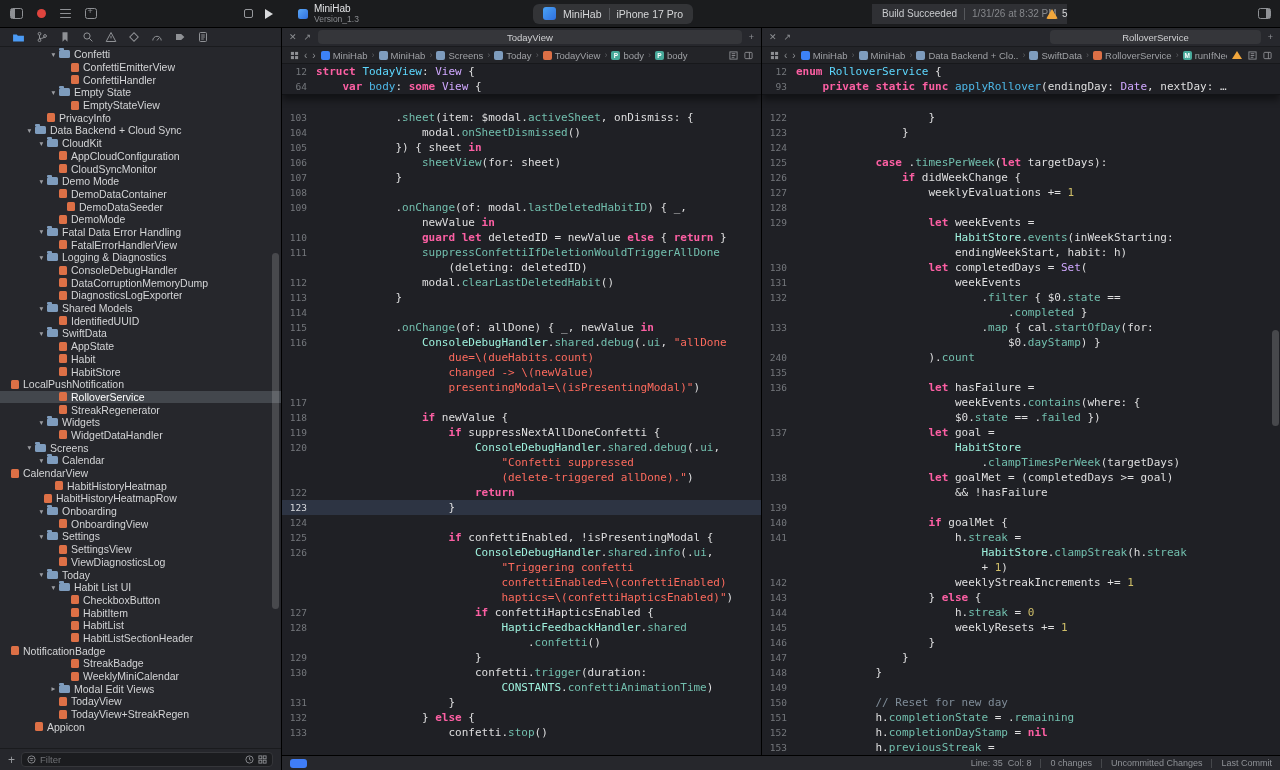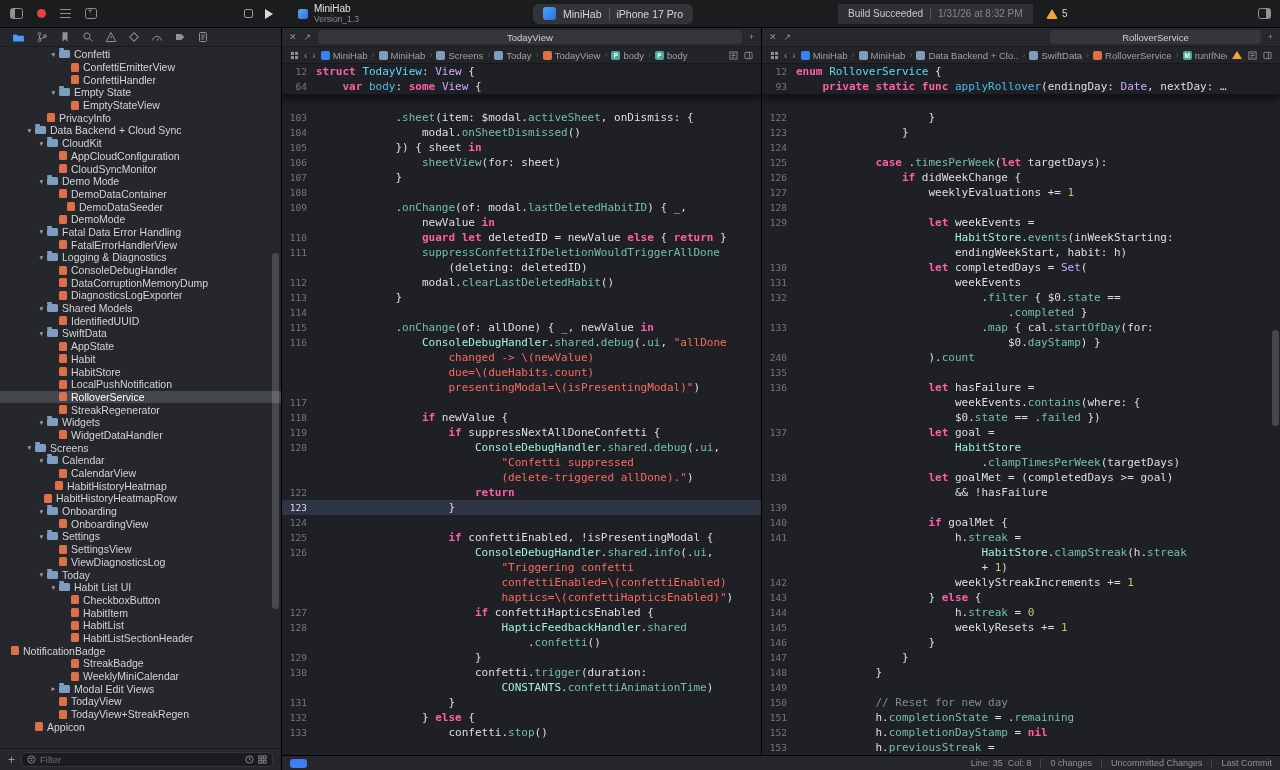--- a/index.html
+++ b/index.html
@@ -20,21 +20,21 @@
 .stop-sq{width:9px;height:9px;border:1.2px solid #97999d;border-radius:2px}
 .play-tri{width:0;height:0;border-left:8px solid #d9dadc;border-top:5px solid transparent;border-bottom:5px solid transparent}
 .proj-block{position:absolute;left:298px;display:flex;align-items:center;gap:6px}
 .proj-icon{width:10px;height:10px;border-radius:2.5px;background:linear-gradient(135deg,#5aa7f7,#2f6fe0);flex:none}
 .proj-lines{display:flex;flex-direction:column;line-height:10px}
 .proj-name{font-size:10px;color:#e2e3e5}
 .proj-ver{font-size:8.5px;color:#8a8c90}
 .scheme-pill{position:absolute;left:533px;height:20px;background:#333437;border-radius:6px;display:flex;align-items:center;gap:7px;padding:0 10px;font-size:10.5px;color:#d6d7d9}
 .scheme-appicon{width:13px;height:13px;border-radius:3px;background:linear-gradient(135deg,#4aa3f5,#2f6fe0)}
 .vdiv{width:1px;height:12px;background:#56585c}
-.status-pill{position:absolute;left:838px;height:20px;background:#2f3034;border-radius:0;display:flex;align-items:center;gap:7px;padding:0 10px;font-size:10px}
+.status-pill{position:absolute;left:872px;height:20px;background:#2f3034;border-radius:0;display:flex;align-items:center;gap:7px;padding:0 10px;font-size:10px}
 .status-main{color:#c9cbce}
 .status-detail{color:#85878b}
 .warn-badge{position:absolute;left:1046px;display:flex;align-items:center;gap:4px;font-size:10px;color:#d6d7d9}
 .warn-tri{width:0;height:0;border-left:6px solid transparent;border-right:6px solid transparent;border-bottom:10px solid #f0a63c;border-radius:2px;position:relative}
 .inspector-toggle{position:absolute;right:9px}
 
 .main{flex:1;display:flex;min-height:0}
 .sidebar{width:282px;flex:none;background:#26272c;border-right:1px solid #000;display:flex;flex-direction:column}
 .nav-icons{height:19px;flex:none;display:flex;align-items:center;gap:10px;padding:0 12px;border-bottom:1px solid #1a1b1e}
 .nav-ic{width:13px;height:13px;display:inline-flex;align-items:center;justify-content:center}
@@ -329,21 +329,21 @@
           <div class="tree-row" style="padding-left: 48px;">
             <span class="tri"></span>
             <span class="tree-icon icon-file"></span>
             <span class="tree-label">Habit</span>
           </div>
           <div class="tree-row" style="padding-left: 48px;">
             <span class="tri"></span>
             <span class="tree-icon icon-file"></span>
             <span class="tree-label">HabitStore</span>
           </div>
-          <div class="tree-row" style="padding-left: 48px; align-items: center;">
+          <div class="tree-row" style=" align-items: center;">
             <span class="tri"></span>
             <span class="tree-icon icon-file"></span>
             <span class="tree-label">LocalPushNotification</span>
           </div>
           <div class="tree-row selected" style="padding-left: 48px;">
             <span class="tri"></span>
             <span class="tree-icon icon-file"></span>
             <span class="tree-label">RolloverService</span>
           </div>
           <div class="tree-row" style="padding-left: 48px;">
@@ -364,21 +364,21 @@
           <div class="tree-row" style="padding-left: 24px;">
             <span class="tri">▾</span>
             <span class="tree-icon icon-folder"></span>
             <span class="tree-label">Screens</span>
           </div>
           <div class="tree-row" style="padding-left: 36px;">
             <span class="tri">▾</span>
             <span class="tree-icon icon-folder"></span>
             <span class="tree-label">Calendar</span>
           </div>
-          <div class="tree-row" style="padding-left: 48px;">
+          <div class="tree-row" style="">
             <span class="tri"></span>
             <span class="tree-icon icon-file"></span>
             <span class="tree-label">CalendarView</span>
           </div>
           <div class="tree-row" style="padding-left: 44px;">
             <span class="tri"></span>
             <span class="tree-icon icon-file"></span>
             <span class="tree-label">HabitHistoryHeatmap</span>
           </div>
           <div class="tree-row" style="padding-left: 33px;">
@@ -595,22 +595,22 @@
                 <div class="code-row"><span class="gutter">109</span><span class="code"><span class="tok-p">            .</span><span class="tok-f">onChange</span><span class="tok-p">(of: modal.</span><span class="tok-f">lastDeletedHabitID</span><span class="tok-p">) { _,</span></span></div>
                 <div class="code-row"><span class="gutter"></span><span class="code"><span class="tok-p">                newValue </span><span class="tok-k">in</span></span></div>
                 <div class="code-row"><span class="gutter">110</span><span class="code"><span class="tok-p">                </span><span class="tok-k">guard</span><span class="tok-p"> </span><span class="tok-k">let</span><span class="tok-p"> deletedID = newValue </span><span class="tok-k">else</span><span class="tok-p"> { </span><span class="tok-k">return</span><span class="tok-p"> }</span></span></div>
                 <div class="code-row"><span class="gutter">111</span><span class="code"><span class="tok-p">                </span><span class="tok-f">suppressConfettiIfDeletionWouldTriggerAllDone</span></span></div>
                 <div class="code-row"><span class="gutter"></span><span class="code"><span class="tok-p">                    (deleting: deletedID)</span></span></div>
                 <div class="code-row"><span class="gutter">112</span><span class="code"><span class="tok-p">                modal.</span><span class="tok-f">clearLastDeletedHabit</span><span class="tok-p">()</span></span></div>
                 <div class="code-row"><span class="gutter">113</span><span class="code"><span class="tok-p">            }</span></span></div>
                 <div class="code-row"><span class="gutter">114</span><span class="code"></span></div>
                 <div class="code-row"><span class="gutter">115</span><span class="code"><span class="tok-p">            .</span><span class="tok-f">onChange</span><span class="tok-p">(of: allDone) { _, newValue </span><span class="tok-k">in</span></span></div>
                 <div class="code-row"><span class="gutter">116</span><span class="code"><span class="tok-p">                </span><span class="tok-t">ConsoleDebugHandler</span><span class="tok-p">.</span><span class="tok-f">shared</span><span class="tok-p">.</span><span class="tok-f">debug</span><span class="tok-p">(.</span><span class="tok-f">ui</span><span class="tok-p">, </span><span class="tok-s">"allDone</span></span></div>
+                <div class="code-row"><span class="gutter"></span><span class="code"><span class="tok-s">                    due=\(dueHabits.count)</span></span></div>
                 <div class="code-row"><span class="gutter"></span><span class="code"><span class="tok-s">                    changed -&gt; \(newValue)</span></span></div>
-                <div class="code-row"><span class="gutter"></span><span class="code"><span class="tok-s">                    due=\(dueHabits.count)</span></span></div>
                 <div class="code-row"><span class="gutter"></span><span class="code"><span class="tok-s">                    presentingModal=\(isPresentingModal)"</span><span class="tok-p">)</span></span></div>
                 <div class="code-row"><span class="gutter">117</span><span class="code"></span></div>
                 <div class="code-row"><span class="gutter">118</span><span class="code"><span class="tok-p">                </span><span class="tok-k">if</span><span class="tok-p"> newValue {</span></span></div>
                 <div class="code-row"><span class="gutter">119</span><span class="code"><span class="tok-p">                    </span><span class="tok-k">if</span><span class="tok-p"> suppressNextAllDoneConfetti {</span></span></div>
                 <div class="code-row"><span class="gutter">120</span><span class="code"><span class="tok-p">                        </span><span class="tok-t">ConsoleDebugHandler</span><span class="tok-p">.</span><span class="tok-f">shared</span><span class="tok-p">.</span><span class="tok-f">debug</span><span class="tok-p">(.</span><span class="tok-f">ui</span><span class="tok-p">,</span></span></div>
                 <div class="code-row"><span class="gutter"></span><span class="code"><span class="tok-s">                            "Confetti suppressed</span></span></div>
                 <div class="code-row"><span class="gutter"></span><span class="code"><span class="tok-s">                            (delete-triggered allDone)."</span><span class="tok-p">)</span></span></div>
                 <div class="code-row"><span class="gutter">122</span><span class="code"><span class="tok-p">                        </span><span class="tok-k">return</span></span></div>
                 <div class="code-row hl"><span class="gutter">123</span><span class="code"><span class="tok-p">                    }</span></span></div>
                 <div class="code-row"><span class="gutter">124</span><span class="code"></span></div>

